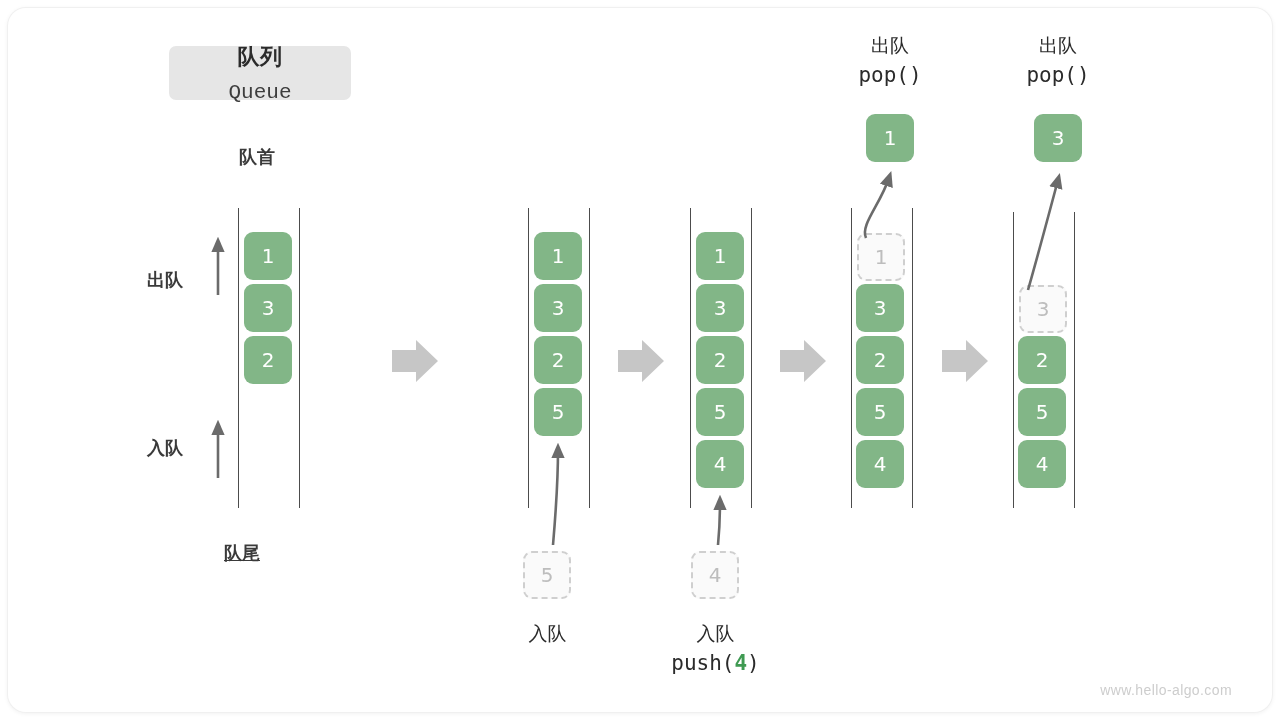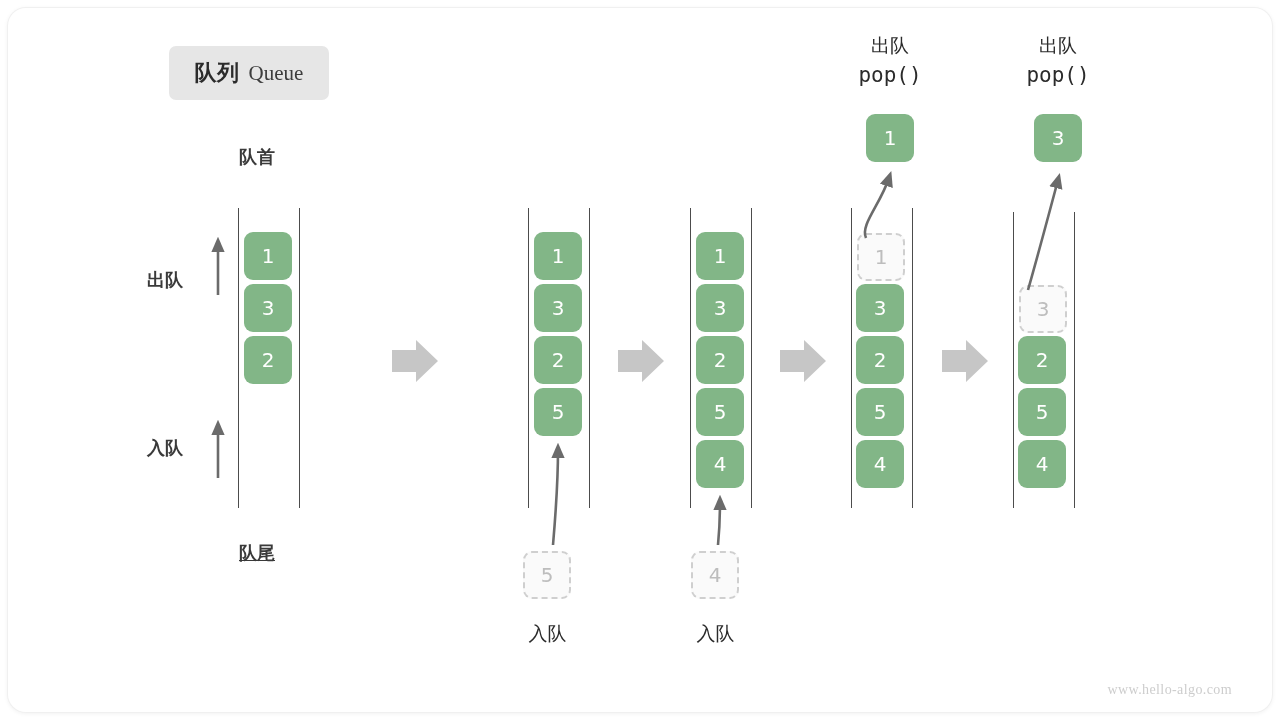--- a/index.html
+++ b/index.html
@@ -31,37 +31,38 @@
     background: #ffffff;
     border-radius: 18px;
     box-shadow: 0 0 0 1px #f0f0f0, 0 1px 5px rgba(0,0,0,0.08);
   }
 
   
   #title-chip {
     position: absolute;
     left: 169px;
     top: 46px;
-    width: 160px;
+    width: 182px;
     height: 54px;
     background: #e6e6e6;
     border-radius: 7px;
     display: flex;
     align-items: center;
     justify-content: center;
     gap: 9px;
+    flex-direction: column;
   }
   #title-chip .cn {
     font-size: 22px;
     font-weight: bold;
     color: #2b2b2b;
     letter-spacing: 0.5px;
   }
   #title-chip .en {
-    font-family: Liberation Serif, serif;
+    font-family: Liberation Mono, monospace;
     font-size: 21px;
     color: #3d3d3d;
   }
 
   
   .cn-label {
     position: absolute;
     font-size: 18px;
     font-weight: bold;
     color: #3a3a3a;
@@ -120,39 +121,39 @@
     left: 0; top: 0;
     width: 1280px; height: 720px;
     pointer-events: none;
   }
 
   
   #watermark {
     position: absolute;
     right: 48px;
     bottom: 22px;
-    font-family: Liberation Serif, serif;
+    font-family: Liberation Sans, sans-serif;
     font-size: 14px;
     color: #cdcdcd;
     letter-spacing: 0.4px;
   }
 </style>
 </head>
 <body>
 
 <div id="canvas">
   <div id="card"></div>
 
   <div id="title-chip">
     <span class="cn">队列</span>
     <span class="en">Queue</span>
   </div>
 
   <div class="cn-label" style="left:239px; top:145px;">队首</div>
-  <div class="cn-label" style="left:239px; top:541px;text-decoration:underline;">队尾</div>
+  <div class="cn-label" style="left:224px; top:541px;text-decoration:underline;">队尾</div>
 
   <div class="cn-label" style="left:147px; top:268px;">出队</div>
   <div class="cn-label" style="left:147px; top:436px;">入队</div>
 
   <div class="rail" style="left:238px; top:208px; height:300px;"></div>
   <div class="rail" style="left:299px; top:208px; height:300px;"></div>
 
   <div class="box" style="left:244px; top:232px;">1</div>
   <div class="box" style="left:244px; top:284px;">3</div>
   <div class="box" style="left:244px; top:336px;">2</div>
@@ -177,20 +178,21 @@
   <div class="box" style="left:696px; top:232px;">1</div>
   <div class="box" style="left:696px; top:284px;">3</div>
   <div class="box" style="left:696px; top:336px;">2</div>
   <div class="box" style="left:696px; top:388px;">5</div>
   <div class="box" style="left:696px; top:440px;">4</div>
 
   <div class="box ghost" style="left:691px; top:551px;">4</div>
 
   <div class="op-label" style="left:623px; top:620px; width:185px;">
     <span class="cn">入队</span>
+    <span class="code"><span>push(</span><span class="num">4</span><span>)</span></span>
   </div>
 
   <div class="op-label" style="left:810px; top:32px; width:160px;">
     <span class="cn">出队</span>
     <span class="code"><span>pop(</span><span class="num"></span><span>)</span></span>
   </div>
 
   <div class="box" style="left:866px; top:114px;">1</div>
 
   <div class="rail" style="left:851px; top:208px; height:300px;"></div>

